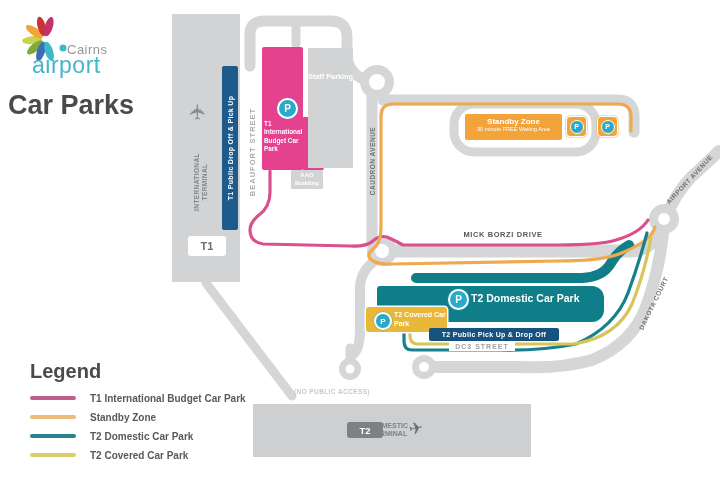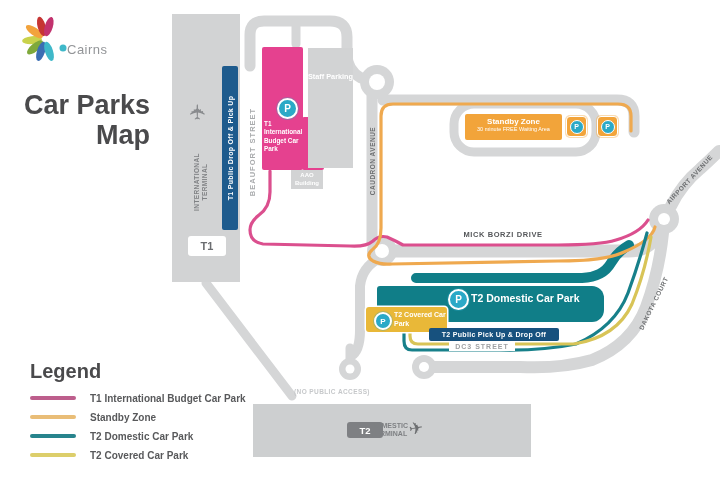--- a/index.html
+++ b/index.html
@@ -152,24 +152,24 @@
         <ellipse cx="40" cy="27" rx="10" ry="4" fill="#C63533" transform="rotate(255 27 27)"></ellipse>
         <ellipse cx="40" cy="27" rx="10" ry="4" fill="#C2326E" transform="rotate(287 27 27)"></ellipse>
         <ellipse cx="40" cy="27" rx="10" ry="4" fill="#7FA93B" transform="rotate(140 27 27)"></ellipse>
         <ellipse cx="40" cy="27" rx="10" ry="4" fill="#3C6EB3" transform="rotate(108 27 27)"></ellipse>
         <ellipse cx="40" cy="27" rx="10" ry="4" fill="#3FB8C9" transform="rotate(72 27 27)"></ellipse>
         <circle cx="45" cy="36" r="3.5" fill="#3FB8C9"></circle>
       </g>
     </svg>
   </div>
   <div class="abs brand-top" style="left:67px;top:42px;">Cairns</div>
+  <div class="abs brand-bottom" style="left:32px;top:52px;">airport</div>
 
-  <div class="abs title" style="left:24px;top:90px;text-align:right;">
+  <div class="abs title" style="left:8px;top:90px;">
     <div>Car Parks</div>
-    <div>Map</div>
   </div>
 
   <div class="abs legend-h" style="left:30px;top:360px;">Legend</div>
   <div class="abs lrow" style="left:30px;top:392px;">
     <span class="sw sw0"></span>
     <span class="ltext">T1 International Budget Car Park</span>
   </div>
   <div class="abs lrow" style="left:30px;top:411px;">
     <span class="sw sw1"></span>
     <span class="ltext">Standby Zone</span>

